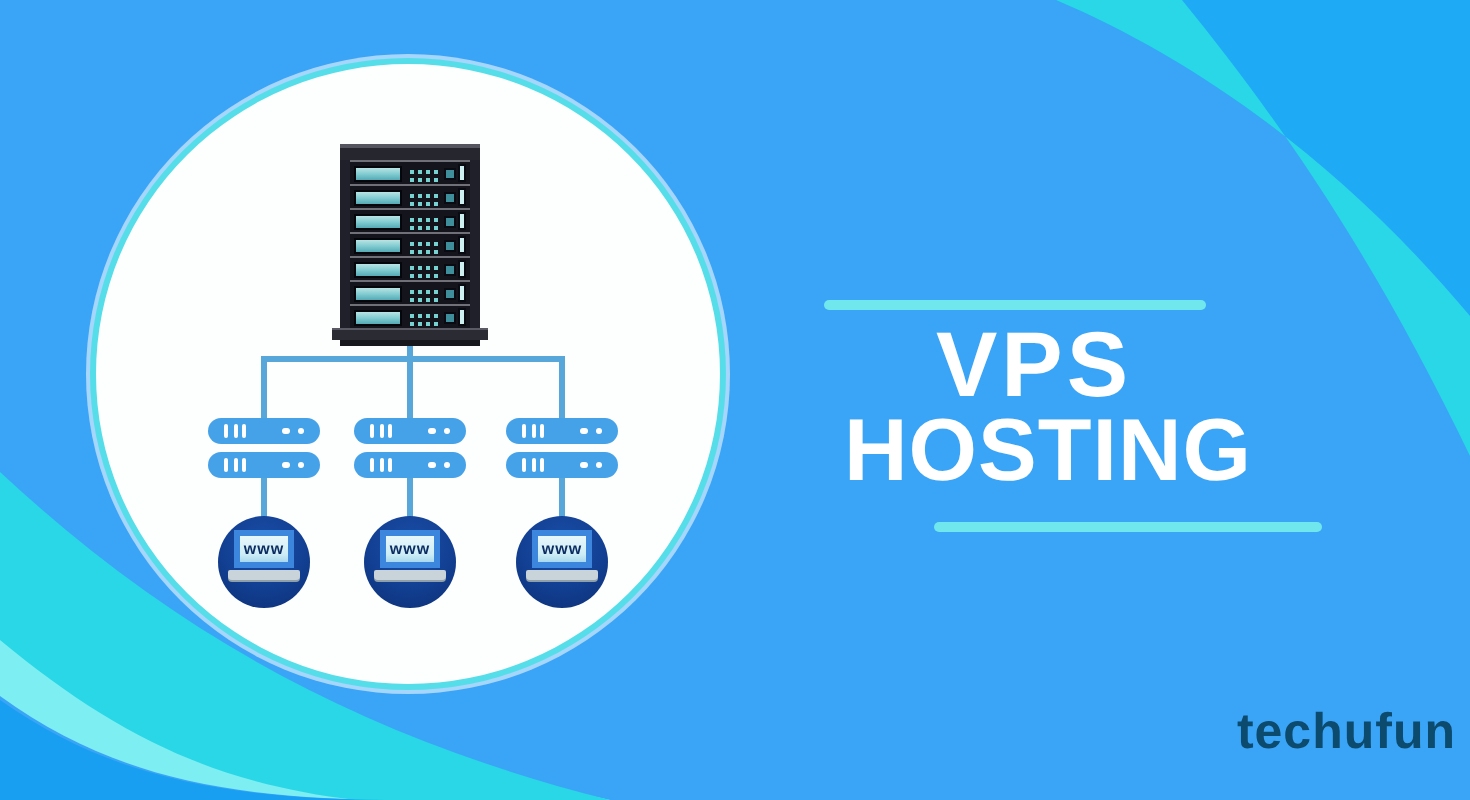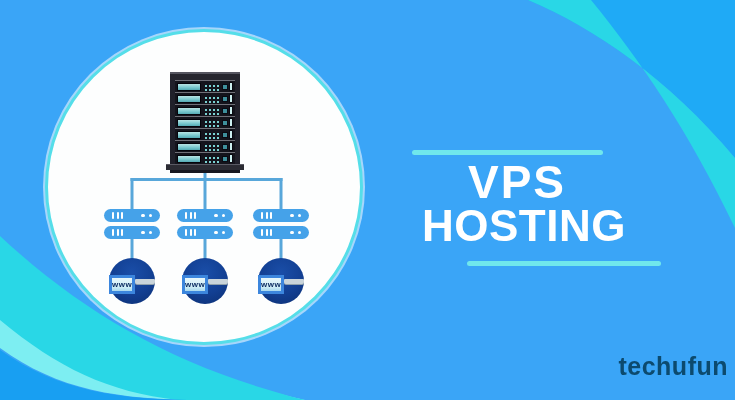--- a/index.html
+++ b/index.html
@@ -50,21 +50,21 @@
     margin-bottom:4px;
   }
   .srv-bar{width:2px;height:7px;background:#fff;margin-right:2.5px;border-radius:1px;}
   .srv-dot{width:3.5px;height:3.5px;border-radius:50%;background:#fff;margin-left:4px;}
   .srv-dot.first{margin-left:auto;}
 
   
   .www-node{
     position:absolute;width:46px;height:46px;border-radius:50%;z-index:3;
     background:radial-gradient(circle at 50% 32%,#1a4ea8 0%,#123f92 55%,#0c2f73 100%);
-    display:flex;flex-direction:row;align-items:center;
+    display:flex;flex-direction:column;align-items:center;
   }
   .lap-screen{
     margin-top:7px;width:30px;height:19px;box-sizing:border-box;
     border:3px solid #3c86dd;background:linear-gradient(180deg,#e8f7fb 0%,#cdedf6 70%,#a9d9ee 100%);
     display:flex;align-items:center;justify-content:center;
   }
   .lap-label{font-size:8px;font-weight:bold;color:#0d2d62;letter-spacing:.5px;line-height:1;}
   .lap-base{margin-top:1px;width:36px;height:5px;background:#c9d4da;border-radius:1px 1px 2px 2px;box-shadow:0 1px 0 #8fa0aa;}
 
   

